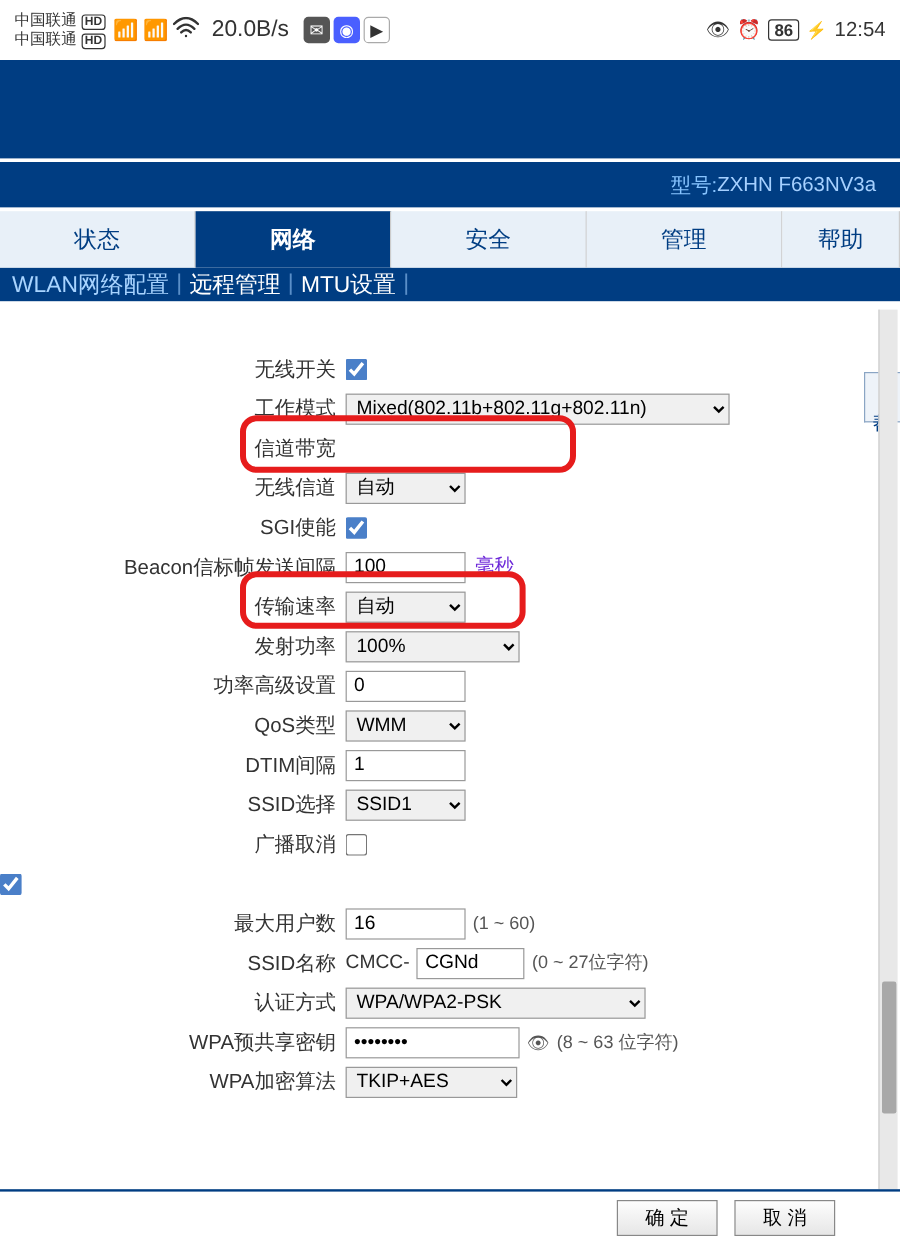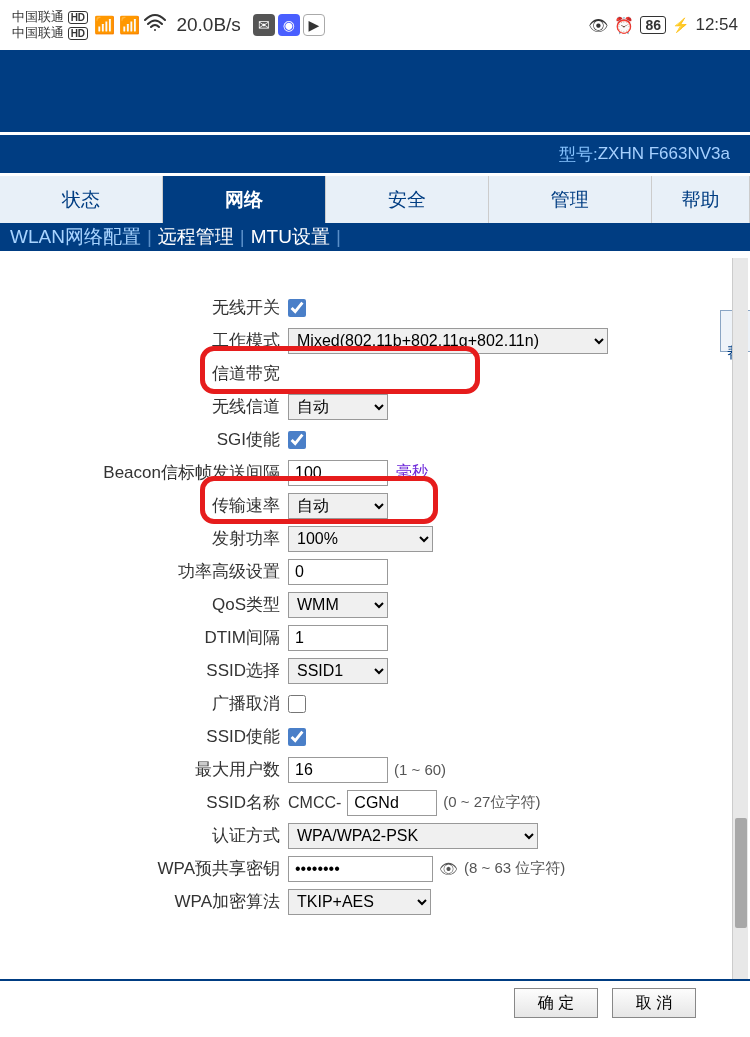--- a/index.html
+++ b/index.html
@@ -141,21 +141,21 @@
       top: 560px;
       width: 12px;
       height: 110px;
       left: 2px;
       background: #a8a8a8;
       border-radius: 2px;
     }
 
     .footer {
       position: absolute;
-      bottom: 12px;
+      bottom: 0;
       left: 0;
       right: 0;
       height: 46px;
       border-top: 2px solid #003d82;
       display: flex;
       justify-content: flex-end;
       align-items: center;
       gap: 14px;
       padding-right: 54px;
       background: #fff;
@@ -306,21 +306,20 @@
         <select class="w-sm"><option>SSID1</option></select>
       </div>
   </div>
   <div class="form-row">
     <div class="form-label">广播取消</div>
     <div class="form-control">
         <input type="checkbox" style="">
       </div>
   </div>
   <div class="form-row">
-    <div class="form-label">SSID使能</div>
     <div class="form-control">
         <input type="checkbox" checked="" style="">
       </div>
   </div>
   <div class="form-row">
     <div class="form-label">最大用户数</div>
     <div class="form-control">
       <input type="text" class="w-sm" value="16" style="">
       <span class="hint">(1 ~ 60)</span>
     </div>

